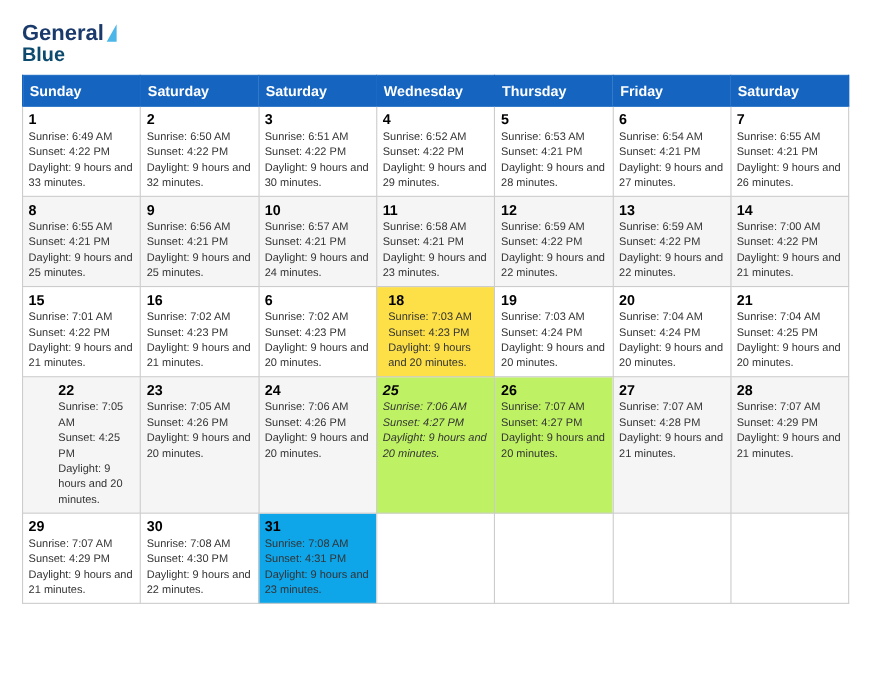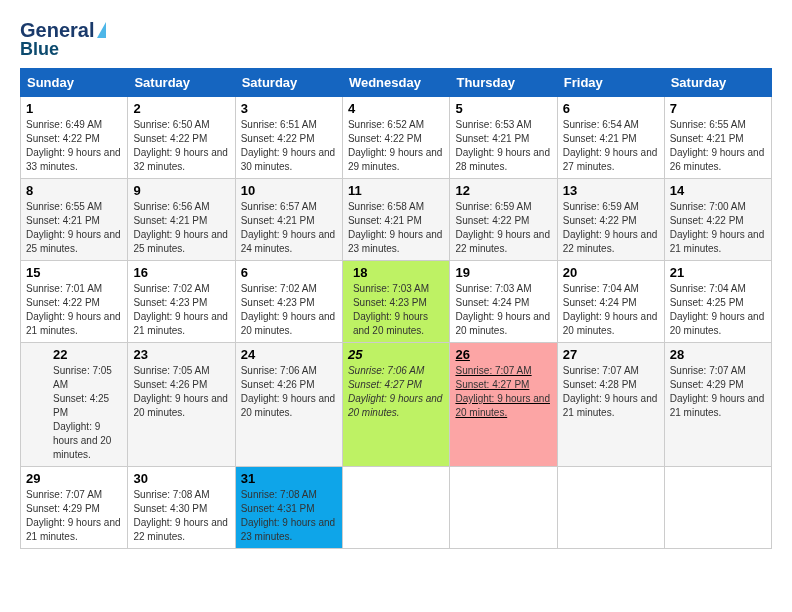--- a/index.html
+++ b/index.html
@@ -124,31 +124,31 @@
         <td style="background: rgb(245, 245, 245);"><span class="day-num">10</span><span class="day-info">Sunrise: 6:57 AM<br>Sunset: 4:21 PM<br>Daylight: 9 hours and 24 minutes.</span></td>
         <td style="background: rgb(245, 245, 245);"><span class="day-num">11</span><span class="day-info">Sunrise: 6:58 AM<br>Sunset: 4:21 PM<br>Daylight: 9 hours and 23 minutes.</span></td>
         <td style="background: rgb(245, 245, 245); margin-top: 32px;"><span class="day-num">12</span><span class="day-info">Sunrise: 6:59 AM<br>Sunset: 4:22 PM<br>Daylight: 9 hours and 22 minutes.</span></td>
         <td style="background: rgb(245, 245, 245);"><span class="day-num">13</span><span class="day-info">Sunrise: 6:59 AM<br>Sunset: 4:22 PM<br>Daylight: 9 hours and 22 minutes.</span></td>
         <td style="background: rgb(245, 245, 245);"><span class="day-num">14</span><span class="day-info">Sunrise: 7:00 AM<br>Sunset: 4:22 PM<br>Daylight: 9 hours and 21 minutes.</span></td>
       </tr>
       <tr>
         <td style="background: rgb(255, 255, 255);"><span class="day-num">15</span><span class="day-info">Sunrise: 7:01 AM<br>Sunset: 4:22 PM<br>Daylight: 9 hours and 21 minutes.</span></td>
         <td style="background: rgb(255, 255, 255);"><span class="day-num">16</span><span class="day-info">Sunrise: 7:02 AM<br>Sunset: 4:23 PM<br>Daylight: 9 hours and 21 minutes.</span></td>
         <td style="background: rgb(255, 255, 255);"><span class="day-num">6</span><span class="day-info">Sunrise: 7:02 AM<br>Sunset: 4:23 PM<br>Daylight: 9 hours and 20 minutes.</span></td>
-        <td style="background: #bef264; padding-left: 10px;"><span class="day-num">18</span><span class="day-info">Sunrise: 7:03 AM<br>Sunset: 4:23 PM<br>Daylight: 9 hours and 20 minutes.</span></td>
+        <td style="background: #fde047; padding-left: 10px;"><span class="day-num">18</span><span class="day-info">Sunrise: 7:03 AM<br>Sunset: 4:23 PM<br>Daylight: 9 hours and 20 minutes.</span></td>
         <td style="background: rgb(255, 255, 255);"><span class="day-num">19</span><span class="day-info">Sunrise: 7:03 AM<br>Sunset: 4:24 PM<br>Daylight: 9 hours and 20 minutes.</span></td>
         <td style="background: rgb(255, 255, 255);"><span class="day-num">20</span><span class="day-info">Sunrise: 7:04 AM<br>Sunset: 4:24 PM<br>Daylight: 9 hours and 20 minutes.</span></td>
         <td style="background: rgb(255, 255, 255);"><span class="day-num">21</span><span class="day-info">Sunrise: 7:04 AM<br>Sunset: 4:25 PM<br>Daylight: 9 hours and 20 minutes.</span></td>
       </tr>
       <tr>
         <td style="background: rgb(245, 245, 245); padding-left: 32px;"><span class="day-num">22</span><span class="day-info">Sunrise: 7:05 AM<br>Sunset: 4:25 PM<br>Daylight: 9 hours and 20 minutes.</span></td>
         <td style="background: rgb(245, 245, 245);"><span class="day-num">23</span><span class="day-info">Sunrise: 7:05 AM<br>Sunset: 4:26 PM<br>Daylight: 9 hours and 20 minutes.</span></td>
         <td style="background: rgb(245, 245, 245);"><span class="day-num">24</span><span class="day-info">Sunrise: 7:06 AM<br>Sunset: 4:26 PM<br>Daylight: 9 hours and 20 minutes.</span></td>
         <td style="background: #bef264; font-style: italic;"><span class="day-num">25</span><span class="day-info">Sunrise: 7:06 AM<br>Sunset: 4:27 PM<br>Daylight: 9 hours and 20 minutes.</span></td>
-        <td style="background: #fca5a5; text-decoration: underline;"><span class="day-num">26</span><span class="day-info">Sunrise: 7:07 AM<br>Sunset: 4:27 PM<br>Daylight: 9 hours and 20 minutes.</span></td>
+        <td style="background: #bef264;"><span class="day-num">26</span><span class="day-info">Sunrise: 7:07 AM<br>Sunset: 4:27 PM<br>Daylight: 9 hours and 20 minutes.</span></td>
         <td style="background: rgb(245, 245, 245);"><span class="day-num">27</span><span class="day-info">Sunrise: 7:07 AM<br>Sunset: 4:28 PM<br>Daylight: 9 hours and 21 minutes.</span></td>
         <td style="background: rgb(245, 245, 245);"><span class="day-num">28</span><span class="day-info">Sunrise: 7:07 AM<br>Sunset: 4:29 PM<br>Daylight: 9 hours and 21 minutes.</span></td>
       </tr>
       <tr>
         <td style="background: rgb(255, 255, 255);"><span class="day-num">29</span><span class="day-info">Sunrise: 7:07 AM<br>Sunset: 4:29 PM<br>Daylight: 9 hours and 21 minutes.</span></td>
         <td style="background: rgb(255, 255, 255);"><span class="day-num">30</span><span class="day-info">Sunrise: 7:08 AM<br>Sunset: 4:30 PM<br>Daylight: 9 hours and 22 minutes.</span></td>
         <td style="background: #0ea5e9;"><span class="day-num">31</span><span class="day-info">Sunrise: 7:08 AM<br>Sunset: 4:31 PM<br>Daylight: 9 hours and 23 minutes.</span></td>
         <td class="empty" style="background: rgb(255, 255, 255);"></td>
         <td class="empty" style="background: rgb(255, 255, 255);"></td>
         <td class="empty" style="background: rgb(255, 255, 255);"></td>

